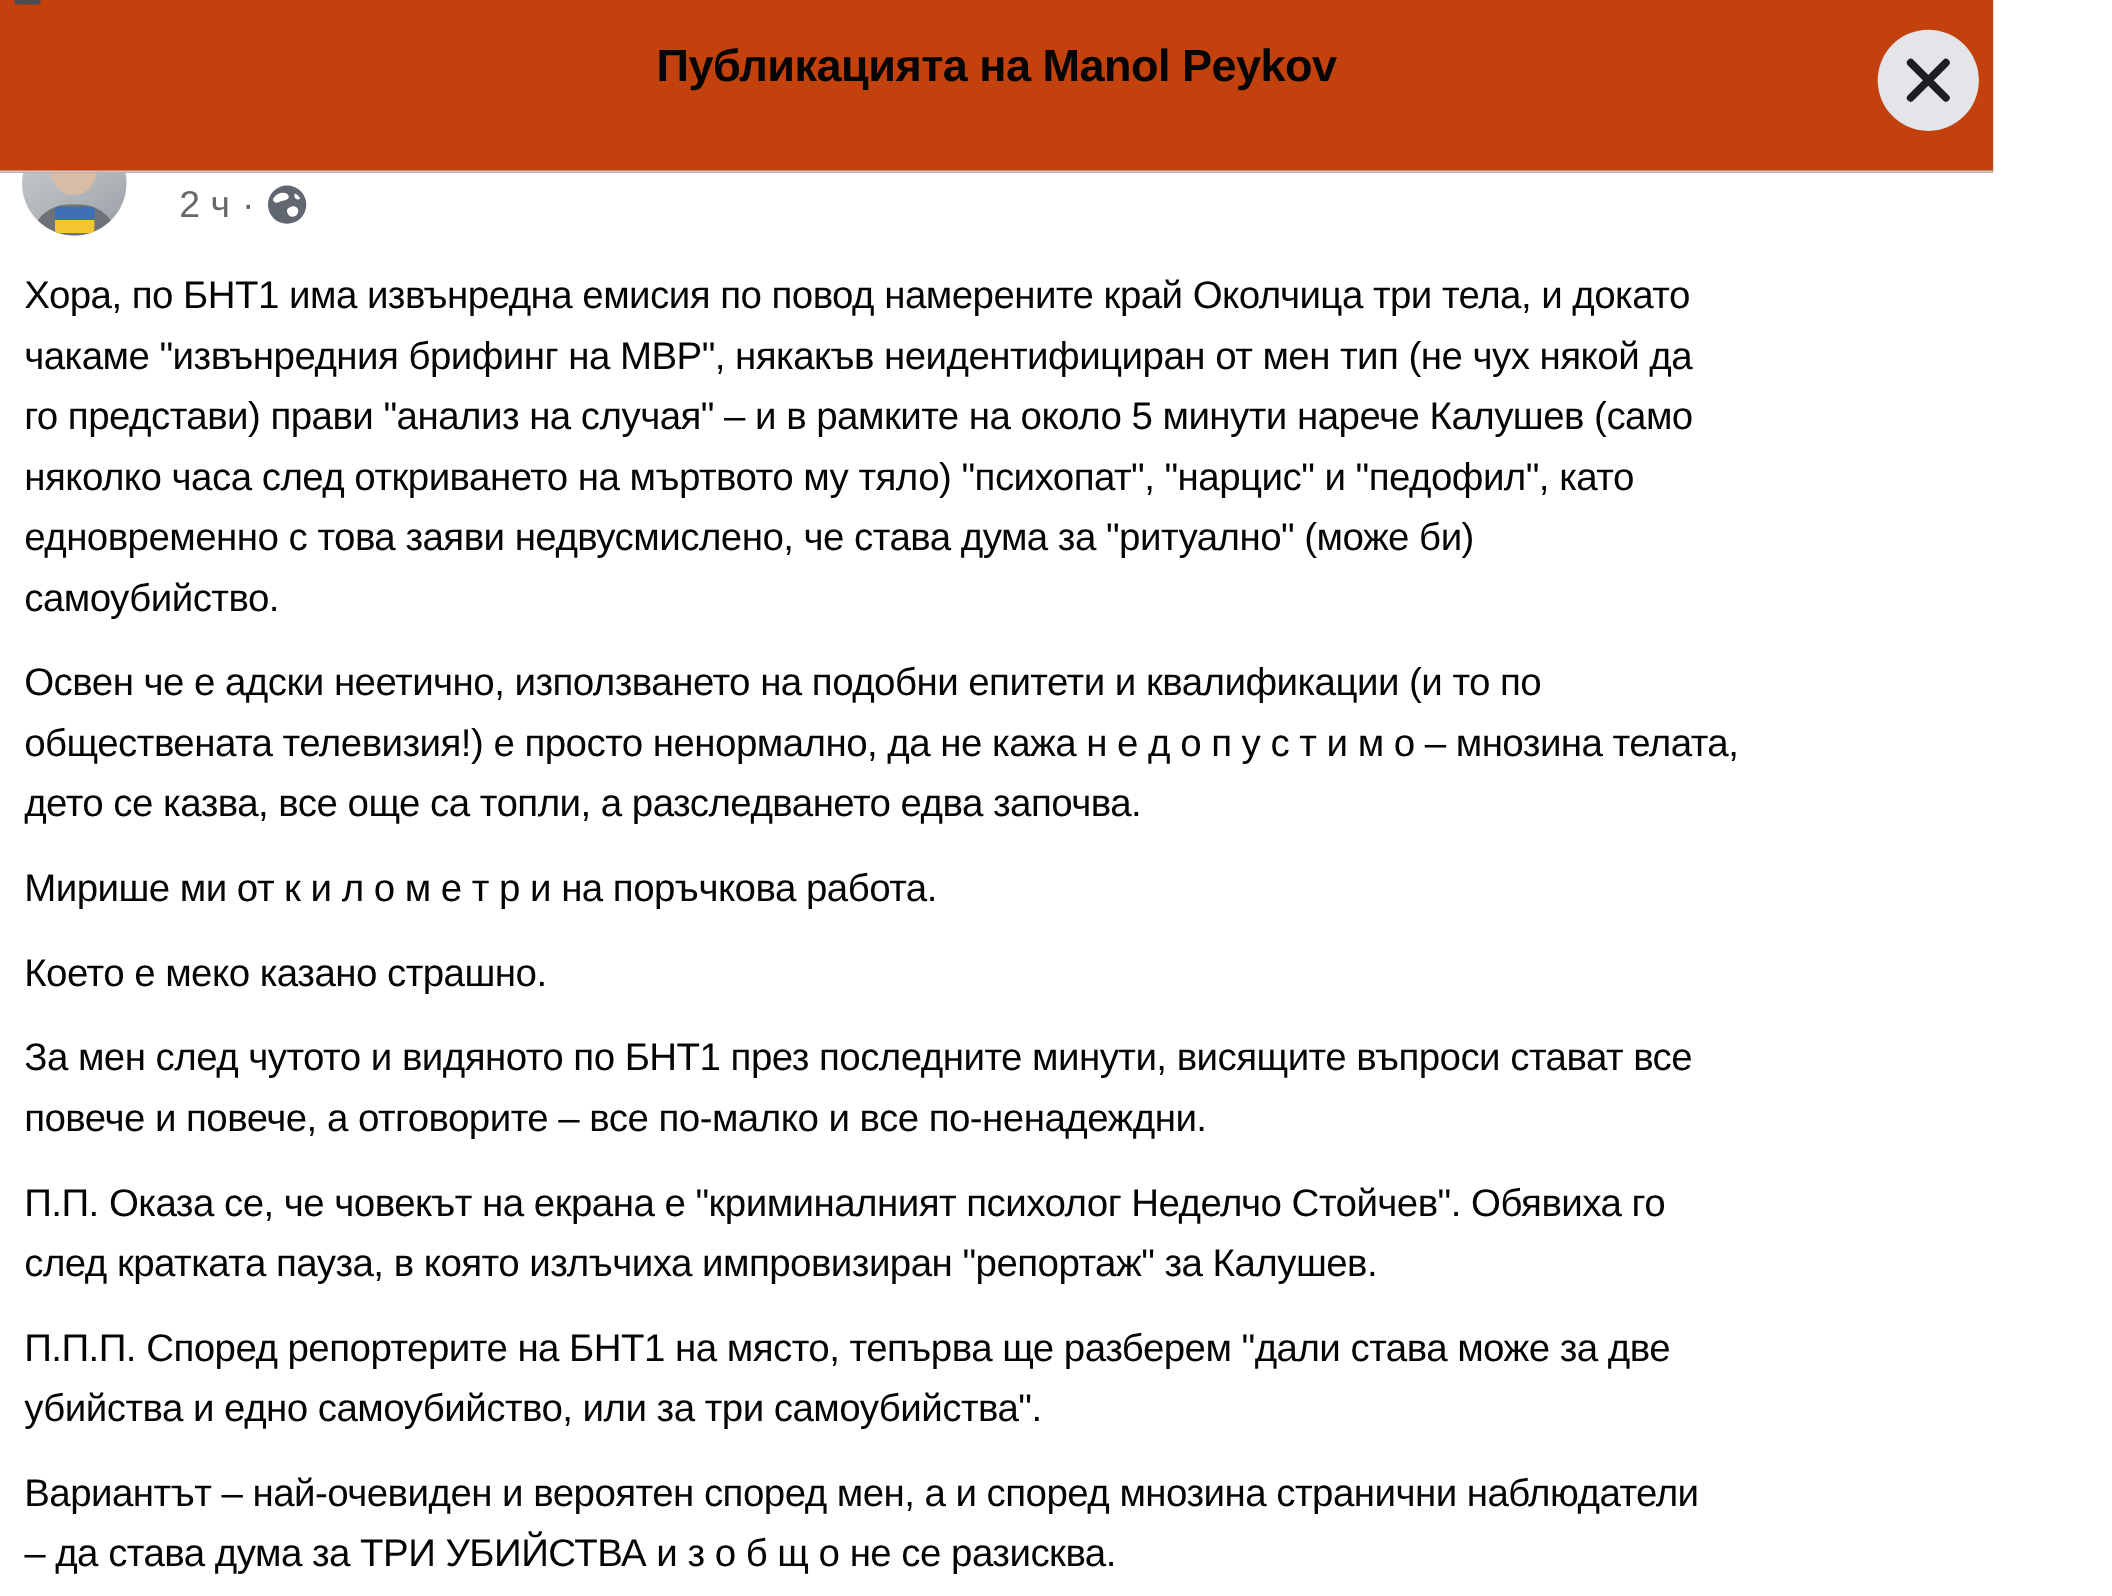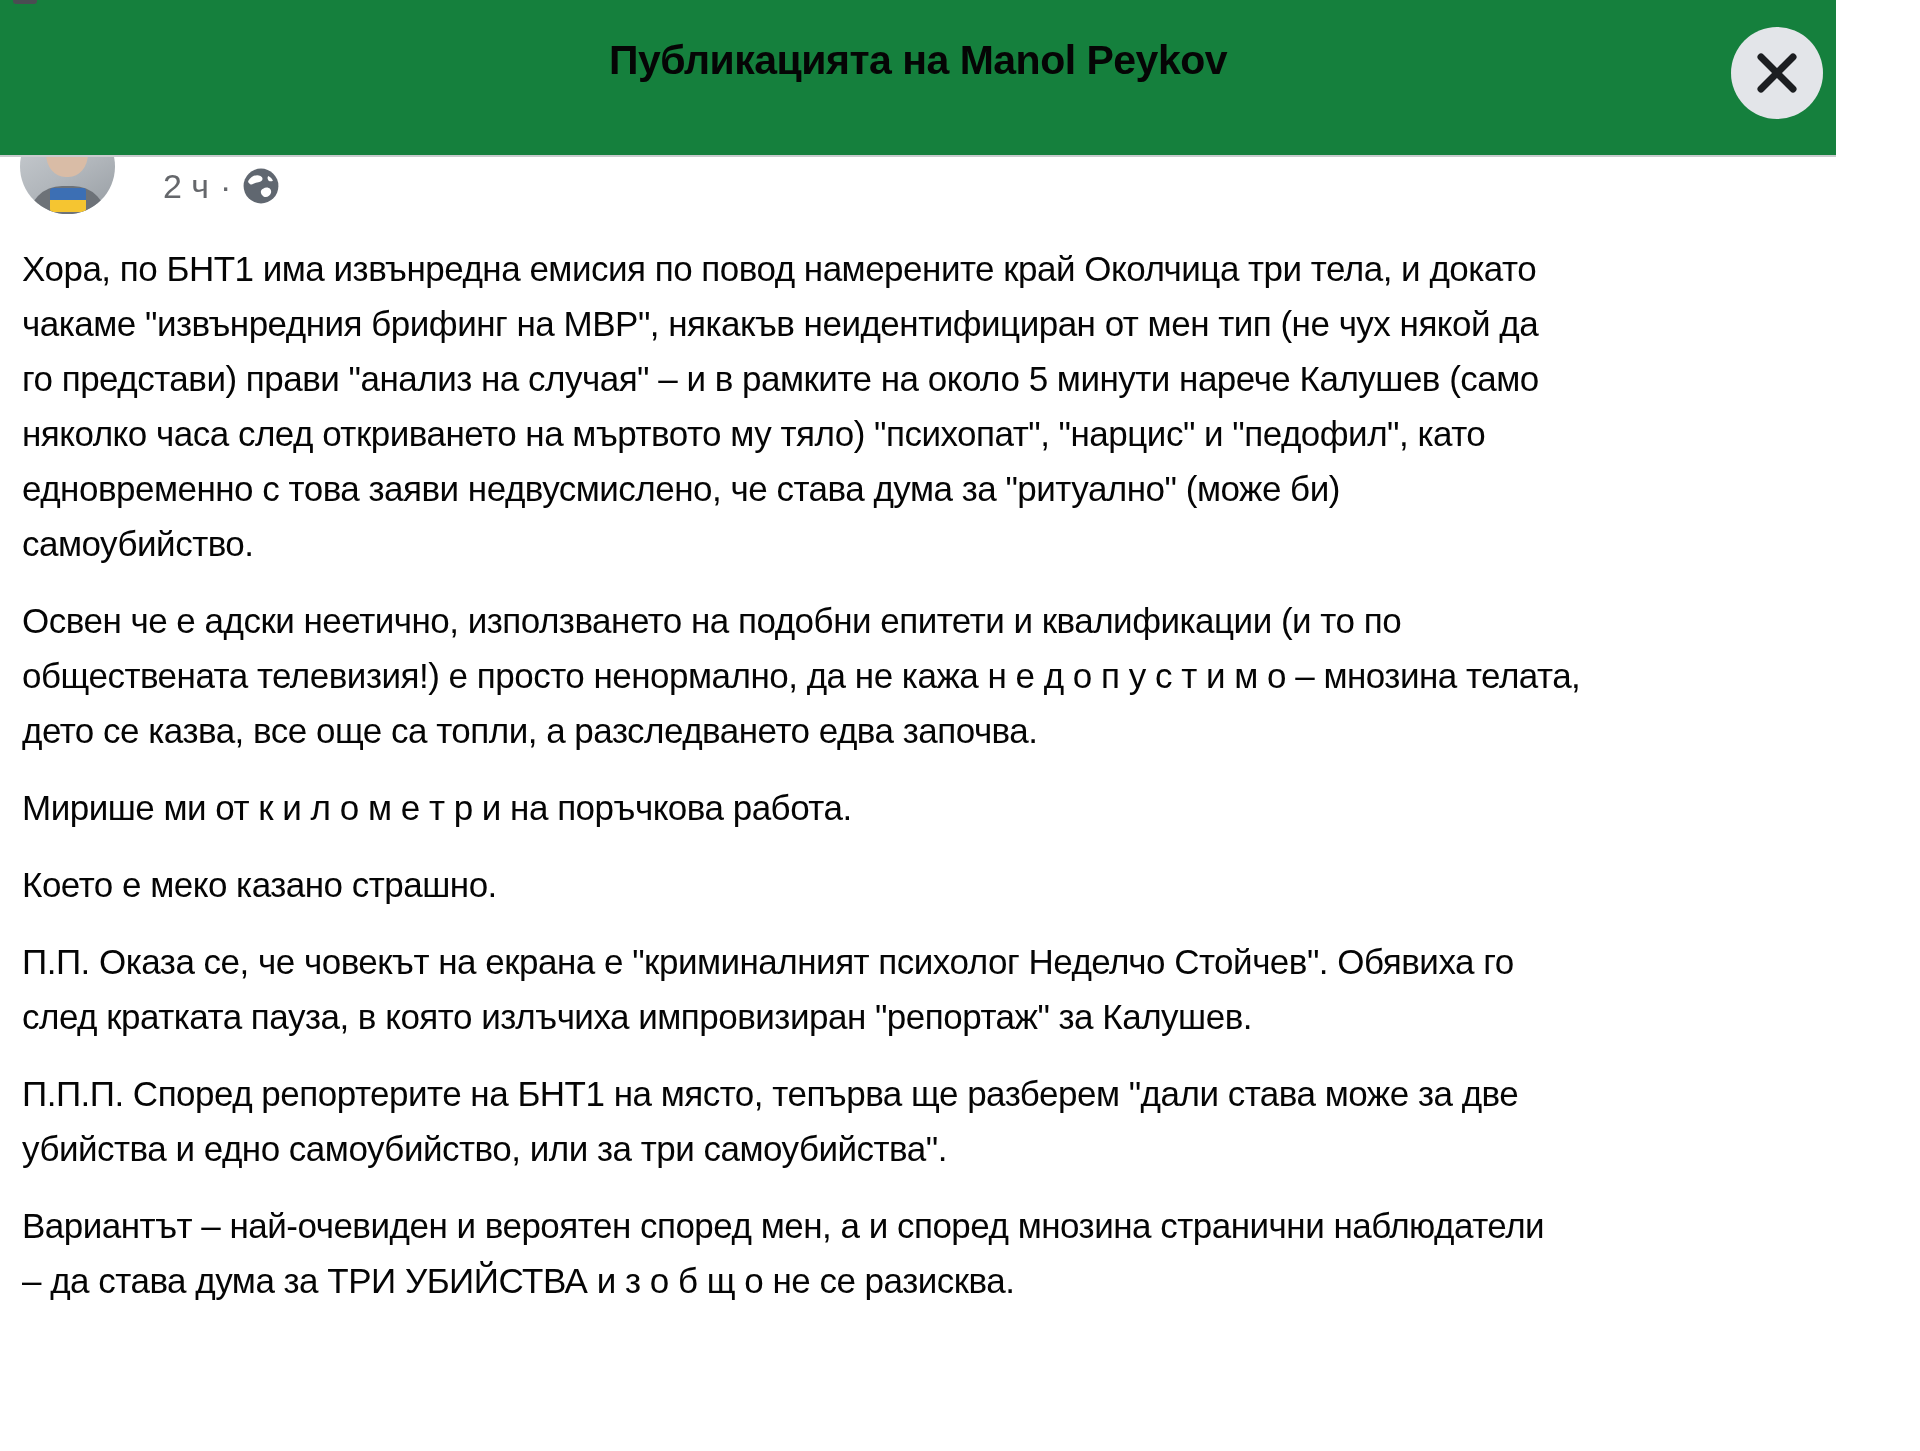--- a/index.html
+++ b/index.html
@@ -15,24 +15,23 @@
     background: #ffffff;
     overflow: hidden;
   }
 
   
   .dialog-header {
     position: absolute;
     top: 0; left: 0;
     width: 1812px;
     height: 155px;
-    background: #15803d;
+    background: #c2410c;
     border-bottom: 2px solid #C9CBCE;
     z-index: 5;
-    padding-left: 24px;
   }
   .dialog-title {
     position: absolute;
     top: 37px;
     left: 0;
     right: 0;
     text-align: center;
     font-size: 41px;
     font-weight: 700;
     color: #050505;
@@ -194,20 +193,22 @@
 чакаме "извънредния брифинг на МВР", някакъв неидентифициран от мен тип (не чух някой да
 го представи) прави "анализ на случая" – и в рамките на около 5 минути нарече Калушев (само
 няколко часа след откриването на мъртвото му тяло) "психопат", "нарцис" и "педофил", като
 едновременно с това заяви недвусмислено, че става дума за "ритуално" (може би)
 самоубийство.</p>
     <p class="post-paragraph">Освен че е адски неетично, използването на подобни епитети и квалификации (и то по
 обществената телевизия!) е просто ненормално, да не кажа н е д о п у с т и м о – мнозина телата,
 дето се казва, все още са топли, а разследването едва започва.</p>
     <p class="post-paragraph">Мирише ми от к и л о м е т р и на поръчкова работа.</p>
     <p class="post-paragraph">Което е меко казано страшно.</p>
+    <p class="post-paragraph">За мен след чутото и видяното по БНТ1 през последните минути, висящите въпроси стават все
+повече и повече, а отговорите – все по-малко и все по-ненадеждни.</p>
     <p class="post-paragraph">П.П. Оказа се, че човекът на екрана е "криминалният психолог Неделчо Стойчев". Обявиха го
 след кратката пауза, в която излъчиха импровизиран "репортаж" за Калушев.</p>
     <p class="post-paragraph">П.П.П. Според репортерите на БНТ1 на място, тепърва ще разберем "дали става може за две
 убийства и едно самоубийство, или за три самоубийства".</p>
     <p class="post-paragraph">Вариантът – най-очевиден и вероятен според мен, а и според мнозина странични наблюдатели
 – да става дума за ТРИ УБИЙСТВА и з о б щ о не се разисква.</p>
   </div>
 
 </div>
 

